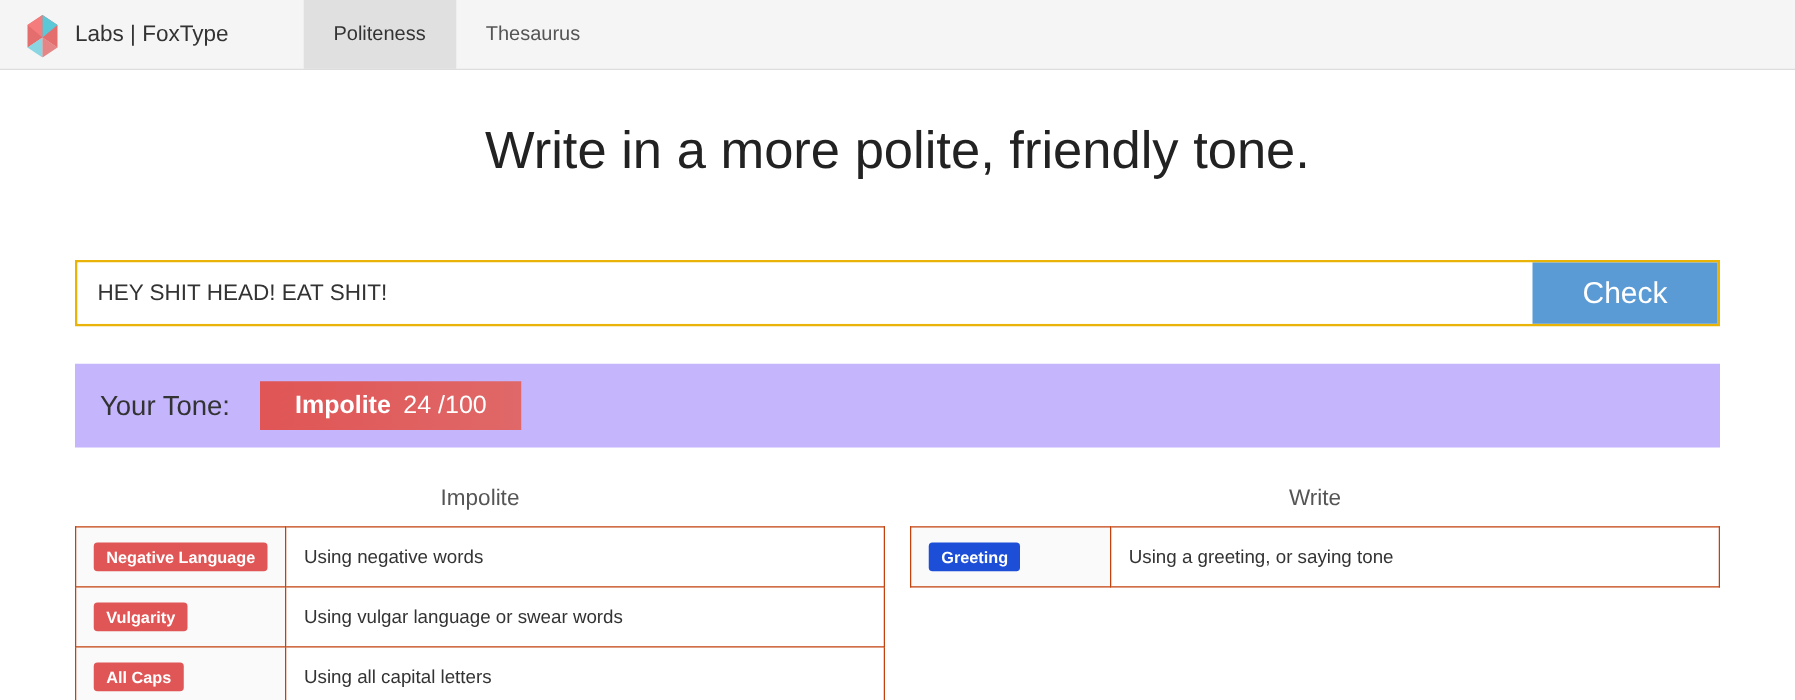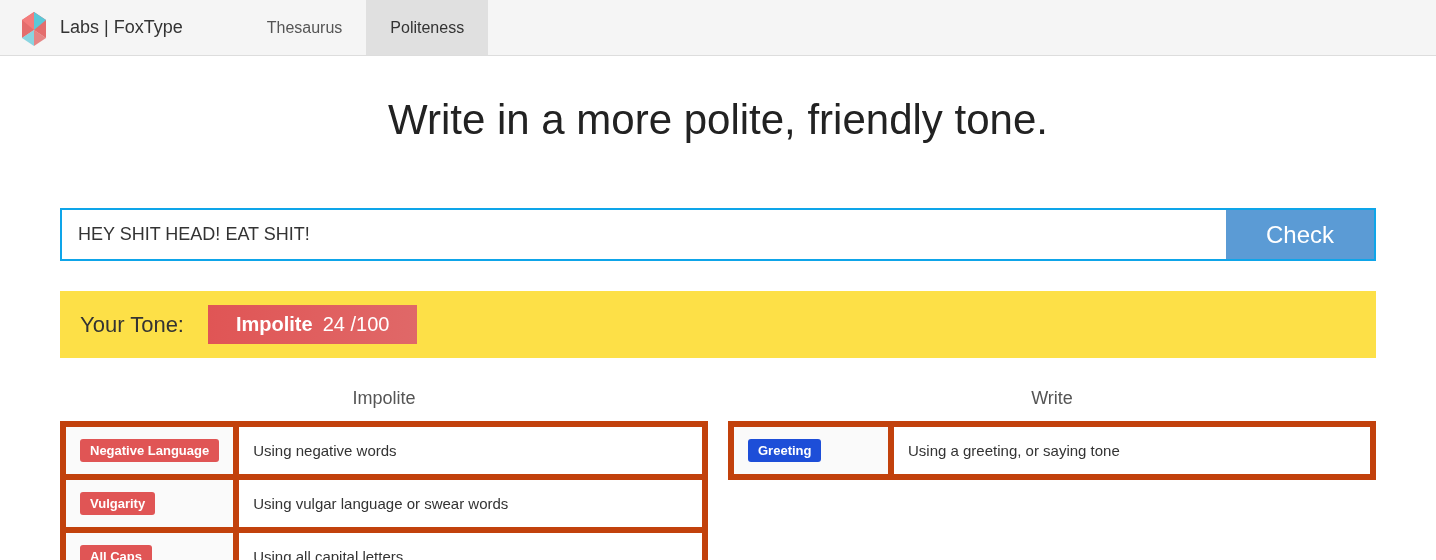--- a/index.html
+++ b/index.html
@@ -78,21 +78,21 @@
       font-size: 42px;
       font-weight: 300;
       color: #222;
       margin-bottom: 64px;
     }
 
     
     .input-row {
       display: flex;
       align-items: stretch;
-      border: 2px solid #0ea5e9;
+      border: 2px solid #eab308;
       margin-bottom: 30px;
       width: 100%;
     }
 
     .text-input {
       flex: 1;
       padding: 14px 16px;
       font-size: 18px;
       border: none;
       outline: none;
@@ -107,21 +107,21 @@
       border: none;
       padding: 0 40px;
       cursor: pointer;
       white-space: nowrap;
     }
 
     
     .tone-row {
       display: flex;
       align-items: center;
-      background: #fde047;
+      background: #c4b5fd;
       padding: 14px 20px;
       margin-bottom: 30px;
     }
 
     .tone-label {
       font-size: 22px;
       font-weight: 500;
       color: #333;
       margin-right: 24px;
     }
@@ -168,21 +168,21 @@
       margin-bottom: 12px;
       font-weight: 400;
     }
 
     .criteria-table {
       width: 100%;
       border-collapse: collapse;
     }
 
     .criteria-table td {
-      border: 6px solid #c2410c;
+      border: 1px solid #c2410c;
       padding: 12px 14px;
       vertical-align: middle;
       font-size: 15px;
       color: #333;
     }
 
     .criteria-table tr td:first-child {
       width: 160px;
       background: #fafafa;
     }
@@ -213,22 +213,22 @@
     <svg class="nav-logo-icon" viewBox="0 0 36 36" xmlns="http://www.w3.org/2000/svg">
       <polygon points="18,2 6,10 6,28 18,20 30,28 30,10" fill="#e05555" opacity="0.85"></polygon>
       <polygon points="18,2 18,20 6,10" fill="#f47c7c"></polygon>
       <polygon points="18,2 18,20 30,10" fill="#5bc8d8"></polygon>
       <polygon points="6,28 18,20 18,36" fill="#5bc8d8" opacity="0.7"></polygon>
       <polygon points="30,28 18,20 18,36" fill="#e05555" opacity="0.7"></polygon>
     </svg>
     <span class="nav-logo-text">Labs | FoxType</span>
   </div>
   <div class="nav-tabs">
+    <button class="nav-tab active">Politeness</button>
     <button class="nav-tab">Thesaurus</button>
-    <button class="nav-tab active">Politeness</button>
   </div>
 </nav>
 
 <div class="main-content">
 
   <h1 class="page-title">Write in a more polite, friendly tone.</h1>
 
   <div class="input-row">
     <input class="text-input" type="text" value="HEY SHIT HEAD! EAT SHIT!" style="">
     <button class="check-button">Check</button>

